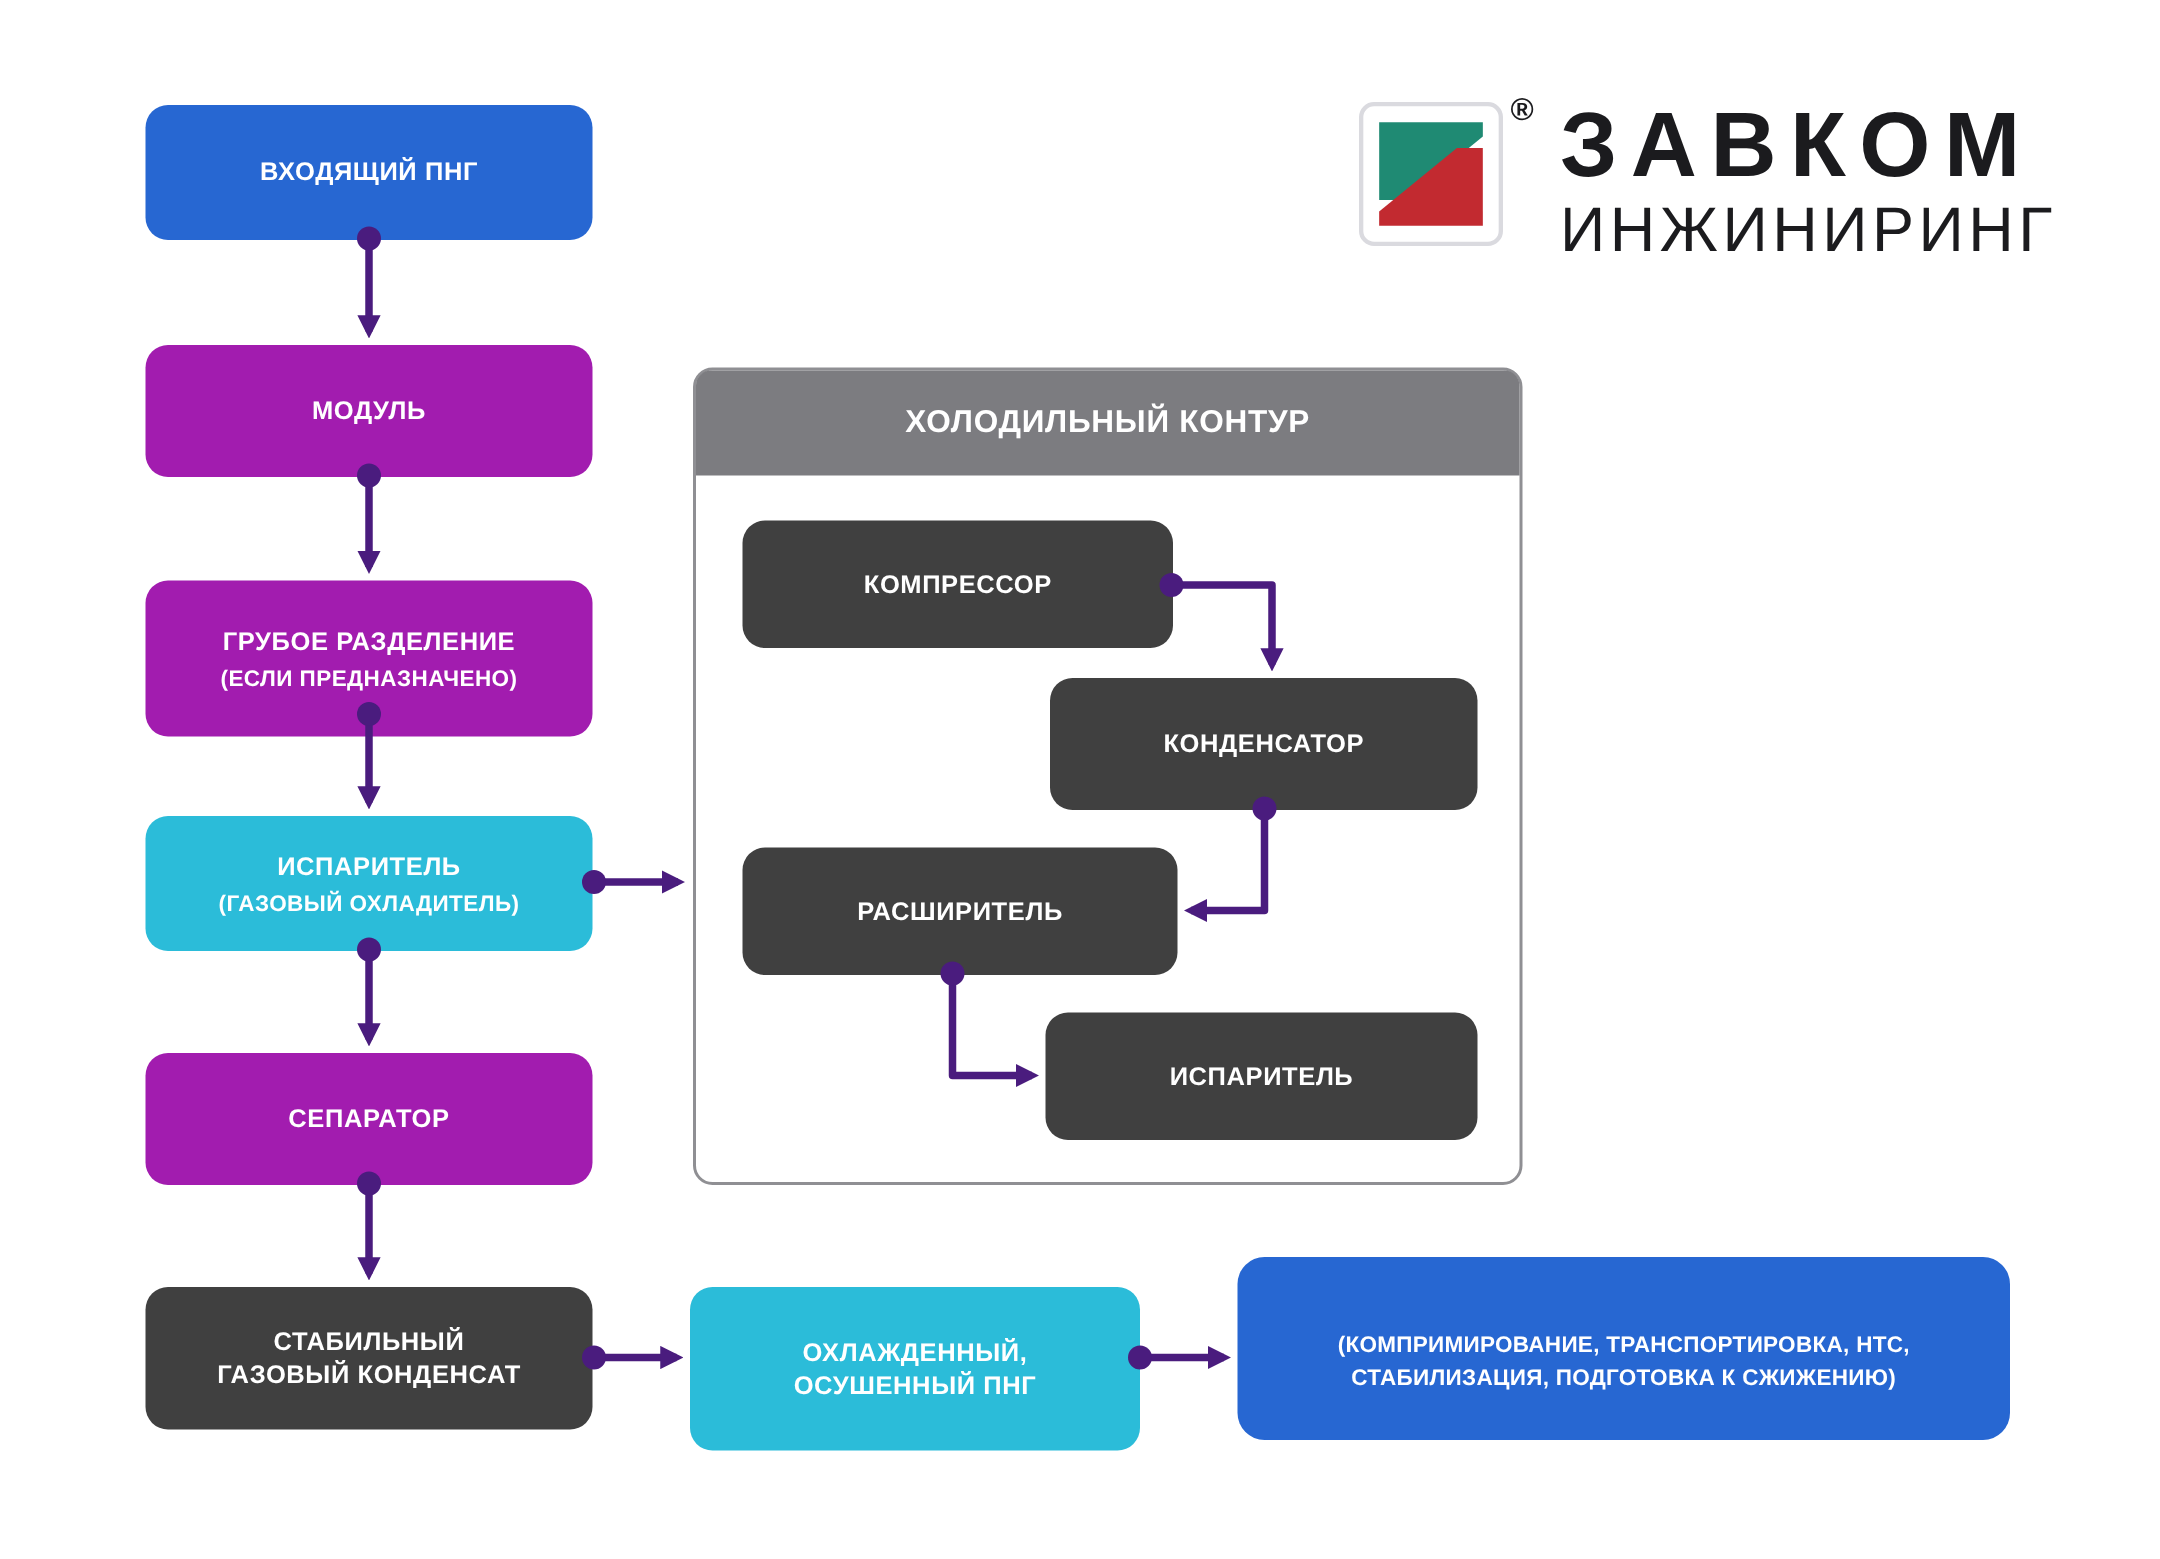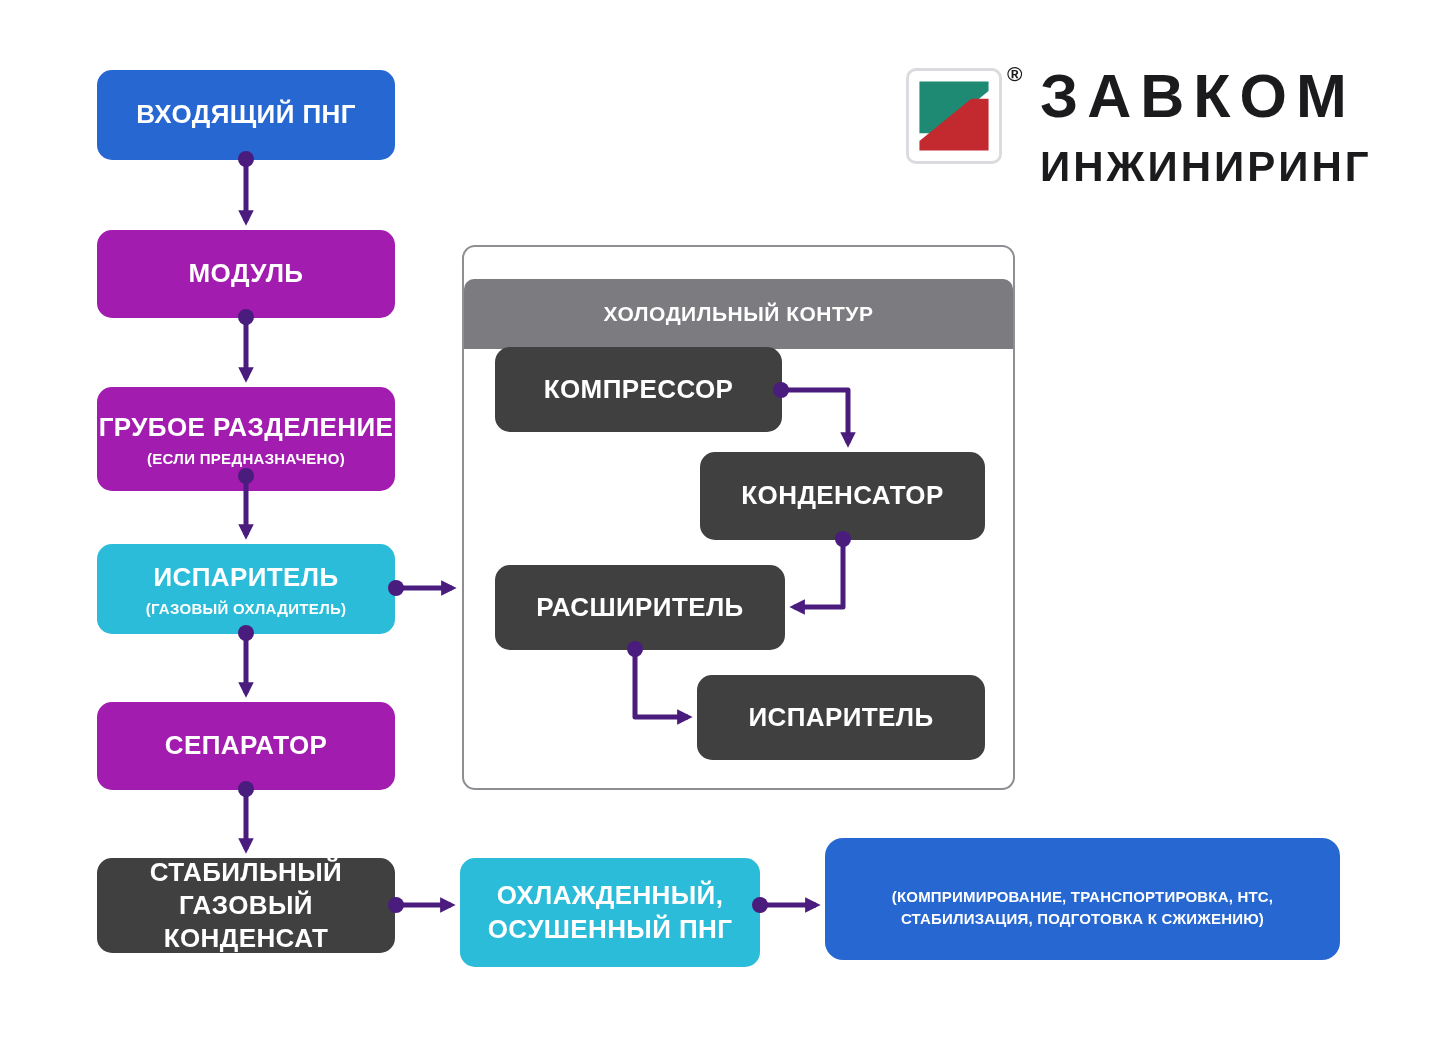--- a/index.html
+++ b/index.html
@@ -2,44 +2,44 @@
 <html><head>
 <meta charset="utf-8">
 <style>
   * { margin:0; padding:0; box-sizing:border-box; }
   html,body { background:#ffffff; font-family:"Liberation Sans", sans-serif; }
   .canvas { position:relative; width:1440px; height:1039px; background:#ffffff; overflow:hidden; }
 
   .box { position:absolute; border-radius:15px; display:flex; flex-direction:column;
          align-items:center; justify-content:center; color:#ffffff; font-weight:700;
          text-align:center; }
-  .box .lbl { font-size:26px; letter-spacing:.4px; line-height:1.28; }
+  .box .lbl { font-size:17px; letter-spacing:.4px; line-height:1.28; }
   .box .sub { font-size:15px; letter-spacing:.3px; margin-top:5px; }
   .blue    { background:#2767D2; }
   .gray    { background:#a21caf; }
   .cyan    { background:#2BBCD9; }
   .crimson { background:#404040; }
 
   .panel { position:absolute; left:462px; top:245px; width:553px; height:545px;
            background:#ffffff; border:2px solid #8F8F93; border-radius:13px; }
   .panel-header { height:70px; background:#7C7C80; border-radius:10px 10px 0 0;
            display:flex; align-items:center; justify-content:center; color:#fff;
-           font-weight:700; font-size:21px; letter-spacing:.5px;margin-top:32px; }
+           font-weight:700; font-size:21px; letter-spacing:.5px; }
 
   .ops-title { font-size:23px; letter-spacing:.4px; }
   .ops-sub { font-size:15px; line-height:1.45; margin-top:18px; letter-spacing:.2px; }
 
   .arrows { position:absolute; left:0; top:0; pointer-events:none; }
 
   .logo { position:absolute; left:906px; top:62px; width:490px; height:120px; }
   .logo-icon { position:absolute; left:0; top:6px; width:96px; height:96px; display:block; }
   .logo-reg { position:absolute; left:101px; top:0; font-size:21px; font-weight:700; color:#1B1B1E; }
   .logo-text { position:absolute; left:134px; top:4px; color:#1B1B1E; white-space:nowrap; }
   .brand-top { font-size:61px; font-weight:700; letter-spacing:9px; line-height:1.0; }
-  .brand-bottom { font-size:42px; font-weight:700; letter-spacing:3px; line-height:1.05; margin-top:18px; }
+  .brand-bottom { font-size:42px; font-weight:400; letter-spacing:3px; line-height:1.05; margin-top:4px; }
 </style>
 </head>
 <body>
 
 <div class="canvas">
 
   <div class="logo">
     <span class="logo-icon">
       <svg viewBox="0 0 100 100" width="96" height="96" aria-hidden="true">
         <rect x="1.5" y="1.5" width="97" height="97" rx="9" fill="#ffffff" stroke="#DADADF" stroke-width="3"></rect>

